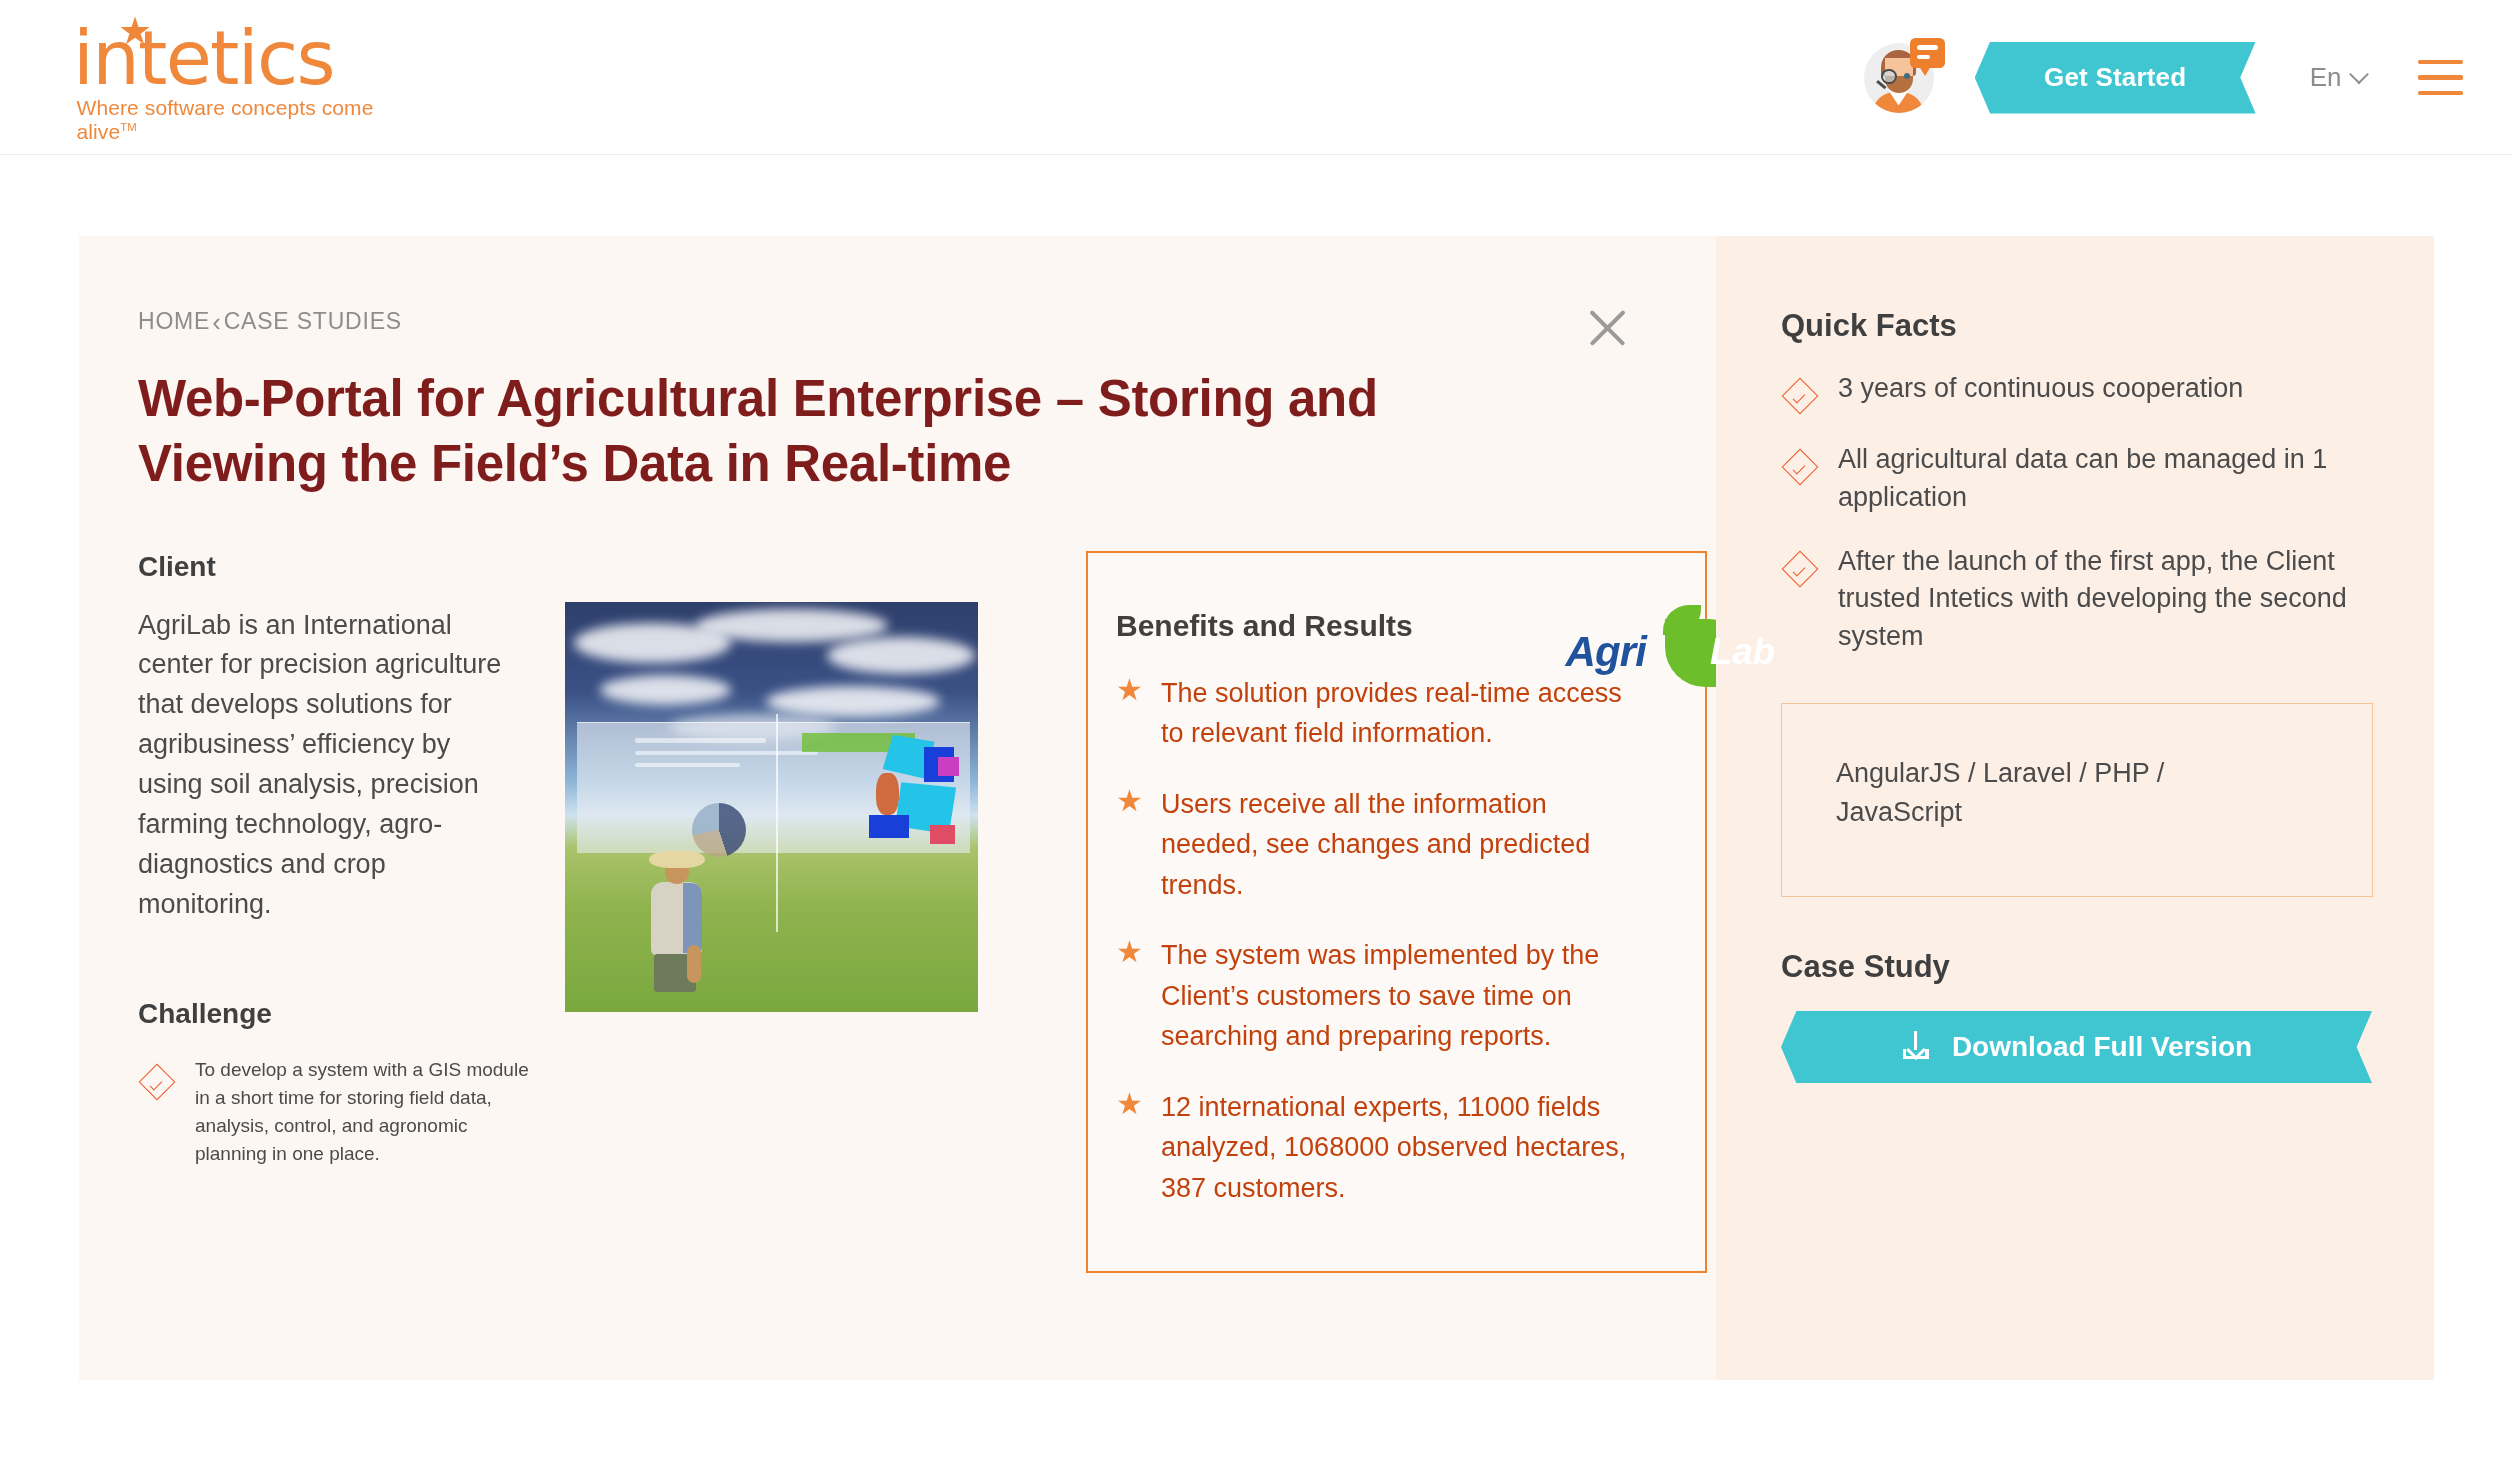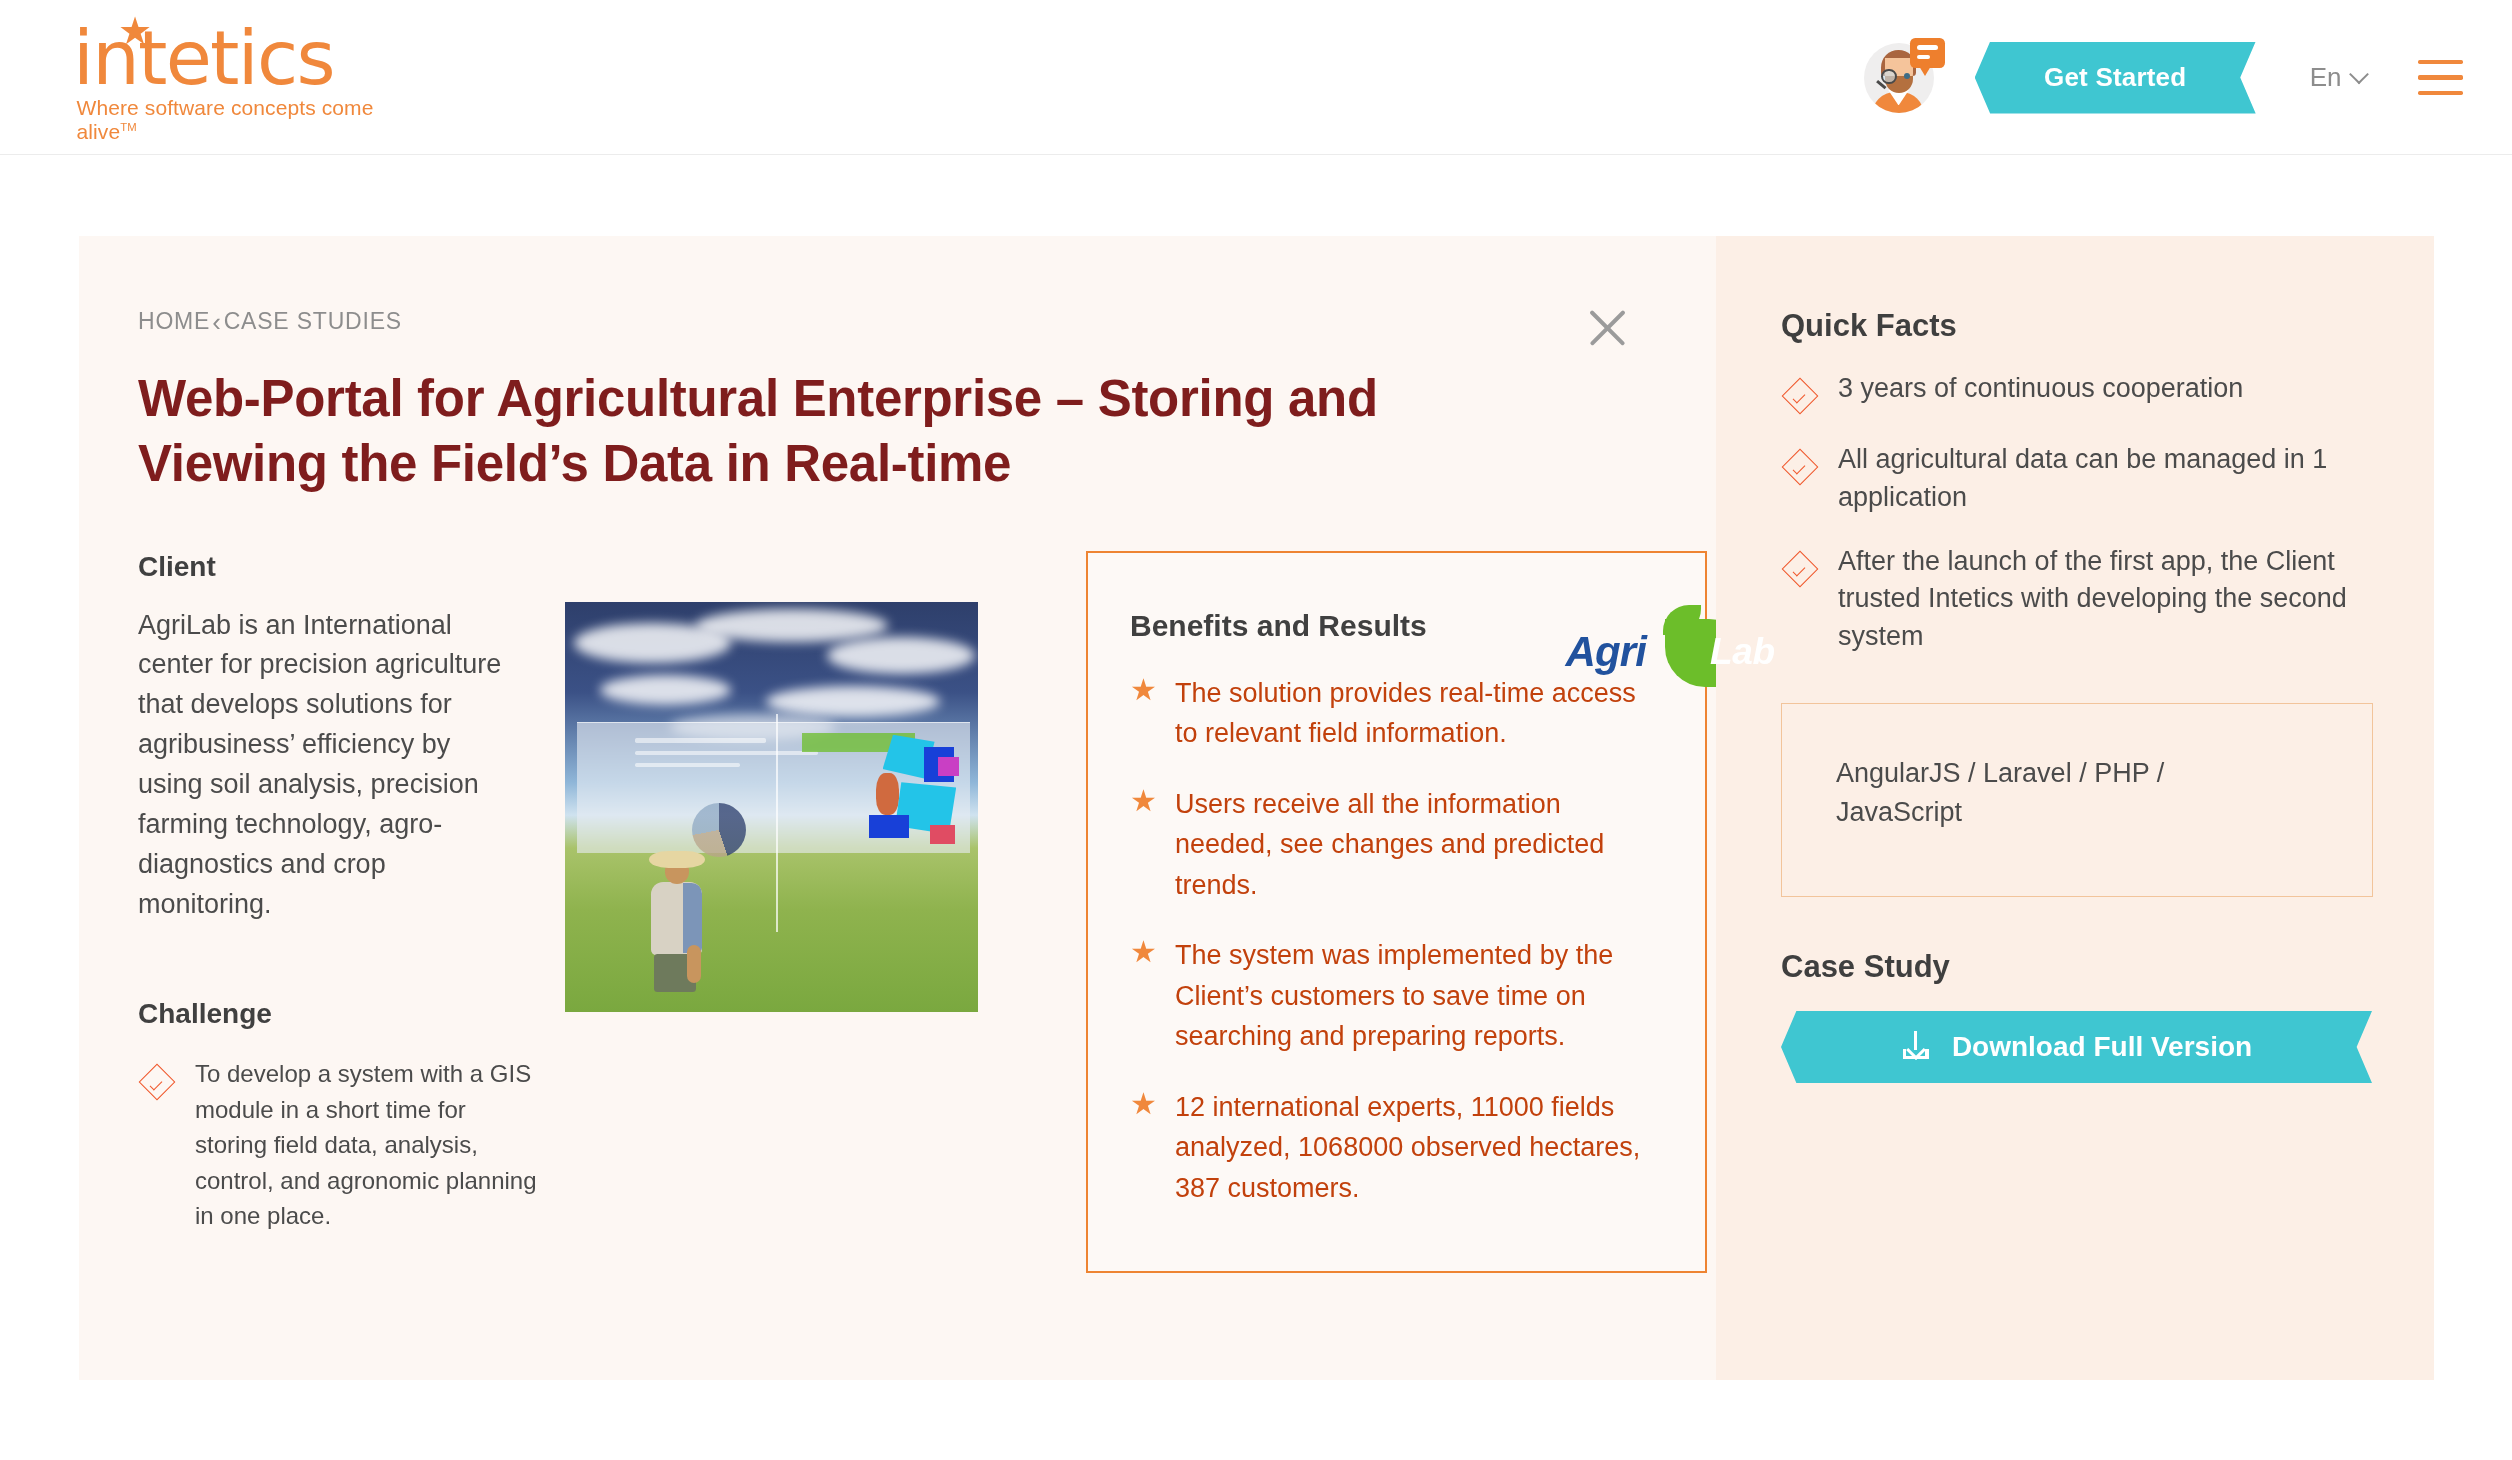--- a/index.html
+++ b/index.html
@@ -135,21 +135,21 @@
     flex:0 0 auto; width:38px; height:38px; margin-top:7px; position:relative;
   }
   .diamond i{
     position:absolute; left:6.1px; top:6.1px; width:26px; height:26px;
     border:1.7px solid #F0572B; transform:rotate(45deg);
   }
   .diamond b{
     position:absolute; left:12.2px; top:17.4px; width:12.2px; height:6.1px;
     border-left:1.7px solid #F0572B; border-bottom:1.7px solid #F0572B; transform:rotate(-45deg);
   }
-  .bullet-txt{ font-size:24px; line-height:1.48; color:#4b4b4b; width:349px; }
+  .bullet-txt{ font-size:19px; line-height:1.48; color:#4b4b4b; width:349px; }
 
   .hero-img{
     width:413px; height:410px; position:relative; overflow:hidden;
     background:linear-gradient(#2e3f6b 0%, #3b5186 22%, #8fb6d8 44%, #cfe2ef 52%, #a9c36a 60%, #8fb34e 75%, #7aa83f 100%);
   }
   .cloud{ position:absolute; background:rgba(255,255,255,.82); border-radius:50%; filter:blur(5.2px); }
   .c1{ left:8.7px; top:21px; width:157px; height:40px; }
   .c2{ left:131px; top:7px; width:192px; height:33px; }
   .c3{ left:262px; top:35px; width:148px; height:37px; }
   .c4{ left:35px; top:73px; width:131px; height:30px; }
@@ -183,21 +183,21 @@
   .farmer{ position:absolute; left:77px; top:249px; width:73px; height:154px; }
   .f-hat{ position:absolute; left:7px; top:0; width:56px; height:17.4px; background:#E6D6A2; border-radius:28px/12.2px; }
   .f-head{ position:absolute; left:23px; top:8.7px; width:24.4px; height:24.4px; border-radius:50%; background:#C8955E; }
   .f-shirt{ position:absolute; left:8.7px; top:31px; width:51px; height:73px; background:#D8D2C4; border-radius:12.2px 12.2px 5.2px 5.2px; }
   .f-shirt:after{ content:""; position:absolute; right:0; top:1.7px; width:19px; height:70px; background:#7C95B8; border-radius:0 10.5px 5.2px 0; }
   .f-arm{ position:absolute; left:45px; top:94px; width:14px; height:38px; background:#C8955E; border-radius:7px; }
   .f-short{ position:absolute; left:12.2px; top:103px; width:42px; height:38px; background:#6E7A5C; border-radius:3.5px; }
 
   .benefits-box{
     border:2.6px solid #EE8432; background:#FDF9F6;
-    width:621px; height:722px; padding:56px 51px 0 42px;
+    width:621px; height:722px; padding:56px 51px 0 28px;
   }
   .b-title{ font-size:30px; font-weight:700; color:#404040; }
   .b-row{ display:flex; gap:19px; margin-top:30px; }
   .b-star{ flex:0 0 auto; width:26px; font-size:30px; line-height:1.1; color:#F0883C; }
   .b-txt{ font-size:27px; line-height:1.5; color:#c2410c; width:471px; }
 
   
   .side-h{ font-size:31px; font-weight:700; color:#3f3f3f; }
   .fact-row{ display:flex; gap:19px; margin-top:26px; }
   .fact-txt{ font-size:27px; line-height:1.4; color:#4b4b4b; width:523px; }

